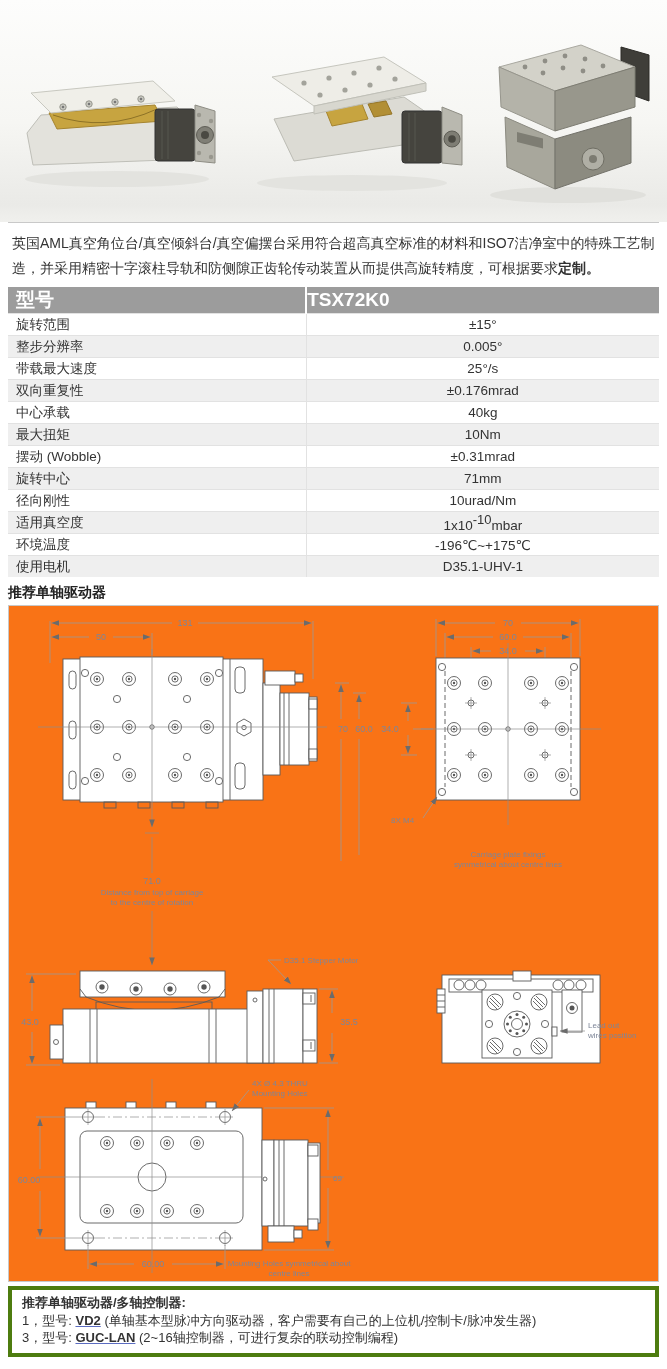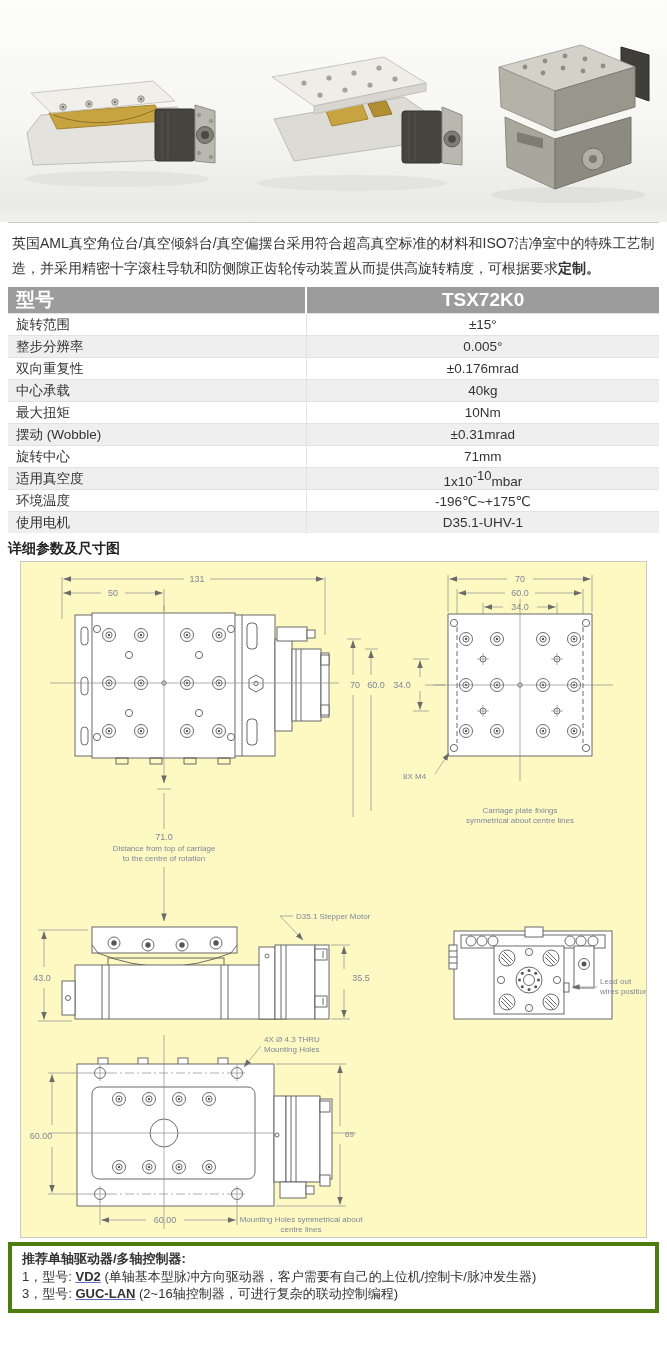--- a/index.html
+++ b/index.html
@@ -10,30 +10,30 @@
   .photos{height:222px;background:linear-gradient(180deg,#fdfdfc 0%,#f6f6f3 55%,#eaeae7 92%,#f0f0ed 100%);
           display:flex;align-items:center;justify-content:center;gap:4px;overflow:hidden;}
 
   
   .desc{margin:0 8px;border-top:1px solid #c9c9c9;padding:8px 4px 6px;font-size:14px;line-height:25px;color:#333;}
   .desc b{font-weight:bold;}
 
   
   table.spec{width:651px;margin:0 8px;border-collapse:collapse;font-size:13.5px;table-layout:fixed;}
   .spec th{background:#9c9c9c;color:#fff;font-weight:bold;height:22px;text-align:left;padding:0 0 0 8px;font-size:19px;}
-  .spec th.v{text-align:center;border-left:2px solid #fff;padding:0;}
+  .spec th.v{text-align:left;border-left:2px solid #fff;padding:0;}
   .spec td{height:21px;border-top:1px solid #e2e2e2;padding:0 0 0 8px;}
   .spec td.v{text-align:center;border-left:1px solid #e2e2e2;padding:0;margin-left:11px;}
   .spec tbody tr:nth-child(even) td{background:#efefef;}
   .spec sup{font-size:13px;}
 
   .sec-title{margin:7px 8px 3px;font-weight:bold;font-size:14px;color:#222;}
 
   
-  .dbox{position:relative;margin:0 20px;border:1px solid #c8c8c8;height:675px;background:#fef9c3;overflow:hidden;text-decoration:underline;}
+  .dbox{position:relative;margin:0 8px;border:1px solid #c8c8c8;height:675px;background:#f97316;overflow:hidden;text-decoration:underline;}
   .dbox svg{position:absolute;overflow:visible;}
 
   
   .ol{fill:none;stroke:#5a5a5a;stroke-width:.9;}
   .of{fill:#fff;stroke:#5a5a5a;stroke-width:.9;}
   .dl{fill:none;stroke:#9a9a9a;stroke-width:.8;}
   .cl{fill:none;stroke:#8c8c8c;stroke-width:.7;}
   .dsh{stroke-dasharray:5 3;}
   .dsh2{stroke-dasharray:9 3 2 3;}
   text.dt{fill:#7e8698;font-size:9px;text-anchor:middle;font-family:"Liberation Sans",sans-serif;}
@@ -185,55 +185,63 @@
     <tbody>
         <tr>
           <td class="p">旋转范围</td>
           <td class="v">±15°</td>
         </tr>
         <tr>
           <td class="p">整步分辨率</td>
           <td class="v">0.005°</td>
         </tr>
         <tr>
+          <td class="p">带载最大速度</td>
+          <td class="v">25°/s</td>
+        </tr>
+        <tr>
           <td class="p">双向重复性</td>
           <td class="v">±0.176mrad</td>
         </tr>
         <tr>
           <td class="p">中心承载</td>
           <td class="v">40kg</td>
         </tr>
         <tr>
           <td class="p">最大扭矩</td>
           <td class="v">10Nm</td>
         </tr>
         <tr>
           <td class="p">摆动 (Wobble)</td>
           <td class="v">±0.31mrad</td>
         </tr>
         <tr>
           <td class="p">旋转中心</td>
           <td class="v">71mm</td>
         </tr>
         <tr>
+          <td class="p">径向刚性</td>
+          <td class="v">10urad/Nm</td>
+        </tr>
+        <tr>
           <td class="p">适用真空度</td>
           <td class="v">1x10<sup>-10</sup>mbar</td>
         </tr>
         <tr>
           <td class="p">环境温度</td>
           <td class="v">-196℃~+175℃</td>
         </tr>
         <tr>
           <td class="p">使用电机</td>
           <td class="v">D35.1-UHV-1</td>
         </tr>
       </tbody>
   </table>
 
-  <div class="sec-title">详细参数及尺寸图</div>
+  <div class="sec-title">推荐单轴驱动器</div>
 
   <div class="dbox">
 
     <svg style="left:3px;top:5px" width="400" height="462" viewBox="0 0 400 462">
 
       <line class="dl" x1="38" y1="10" x2="38" y2="52"></line>
       <line class="dl" x1="301" y1="10" x2="301" y2="68"></line>
       <line class="dl" x1="140" y1="22" x2="140" y2="44"></line>
       <line class="dl" x1="160" y1="12" x2="39.5" y2="12" marker-end="url(#ar)"></line>
       <line class="dl" x1="186" y1="12" x2="299.5" y2="12" marker-end="url(#ar)"></line>

